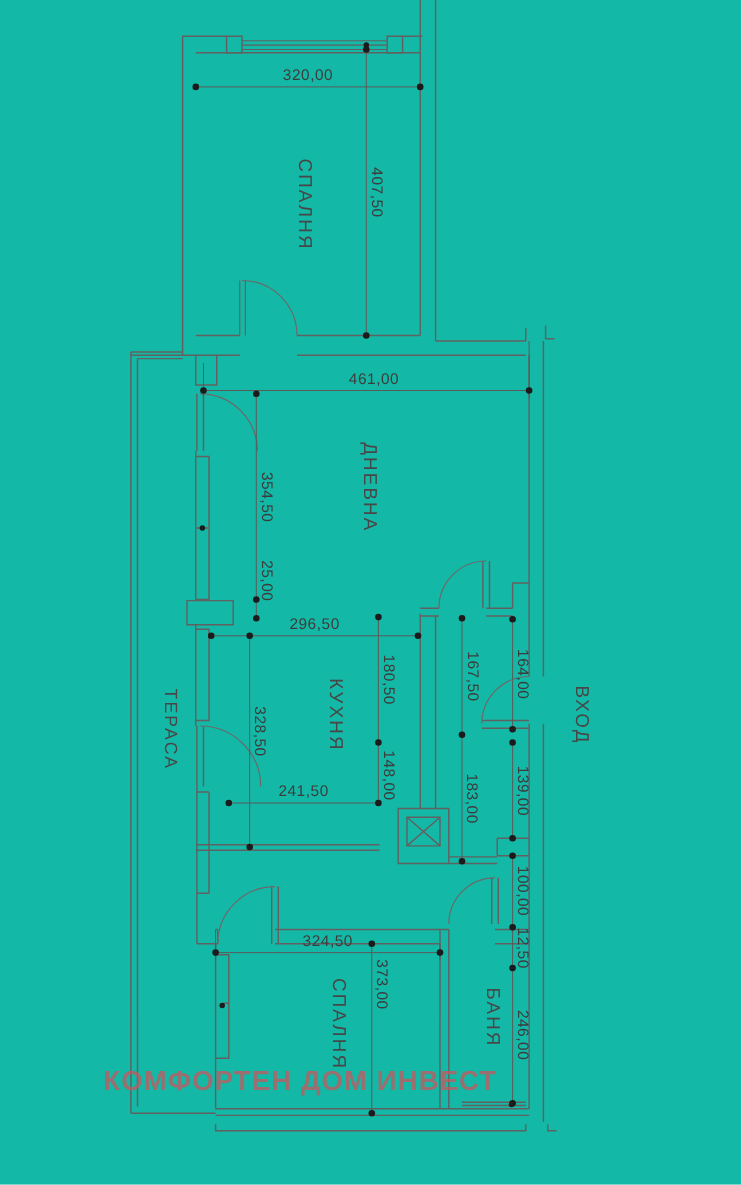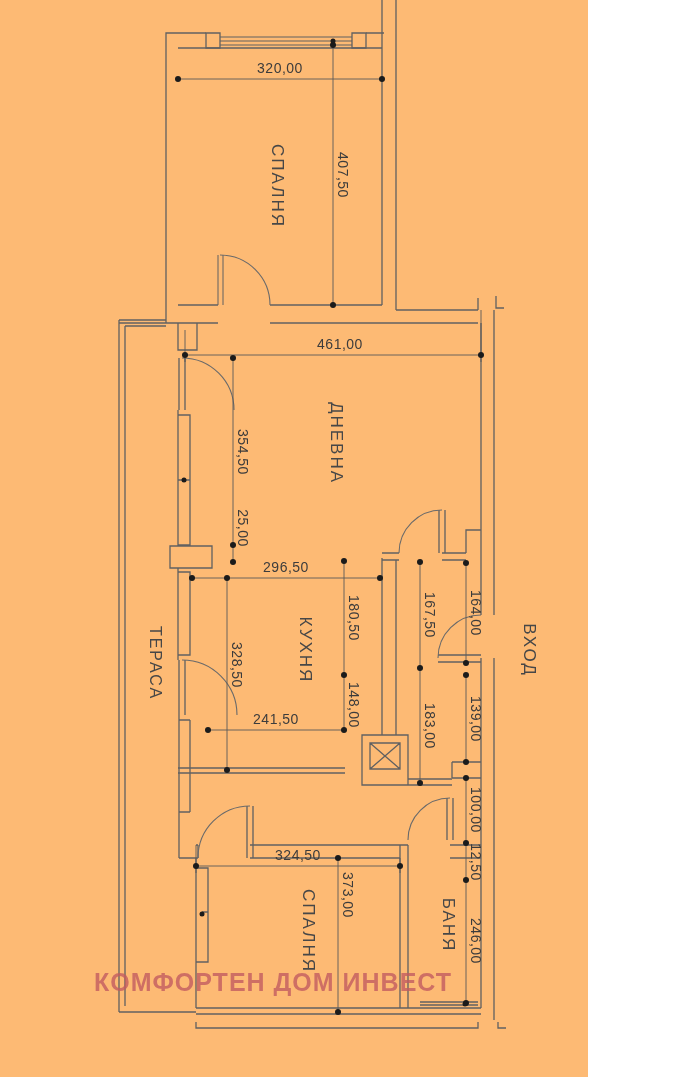--- a/index.html
+++ b/index.html
@@ -1,17 +1,17 @@
 <!DOCTYPE html>
 <html><head>
 <meta charset="utf-8">
 <style>
   html,body{margin:0;padding:0;background:#ffffff;}
   body{font-family:"Liberation Sans", sans-serif;}
-  .page{position:relative;width:588px;height:1077px;background:#fdba74;overflow:hidden;}
+  .page{position:relative;width:674px;height:1077px;background:#14b8a6;overflow:hidden;}
   svg{display:block;}
   .w path{stroke:#616161;stroke-width:1.3;fill:none;}
   .w path.thin{stroke-width:1;}
   .arcs path{stroke:#6a6a6a;stroke-width:1.1;fill:none;}
   .dims path{stroke:#5a5a5a;stroke-width:0.9;fill:none;}
   .dots circle{fill:#1b1b1b;stroke:none;}
   text.dim{font-family:"Liberation Sans", sans-serif;font-size:14px;fill:#3c3c3c;letter-spacing:0.5px;}
   text.room{font-family:"Liberation Sans", sans-serif;font-size:16px;fill:#474747;letter-spacing:2px;}
   text.room.big{font-size:17px;}
   text.wm{font-family:"Liberation Sans", sans-serif;font-size:25px;font-weight:bold;fill:#c25a60;opacity:0.78;letter-spacing:1px;}

